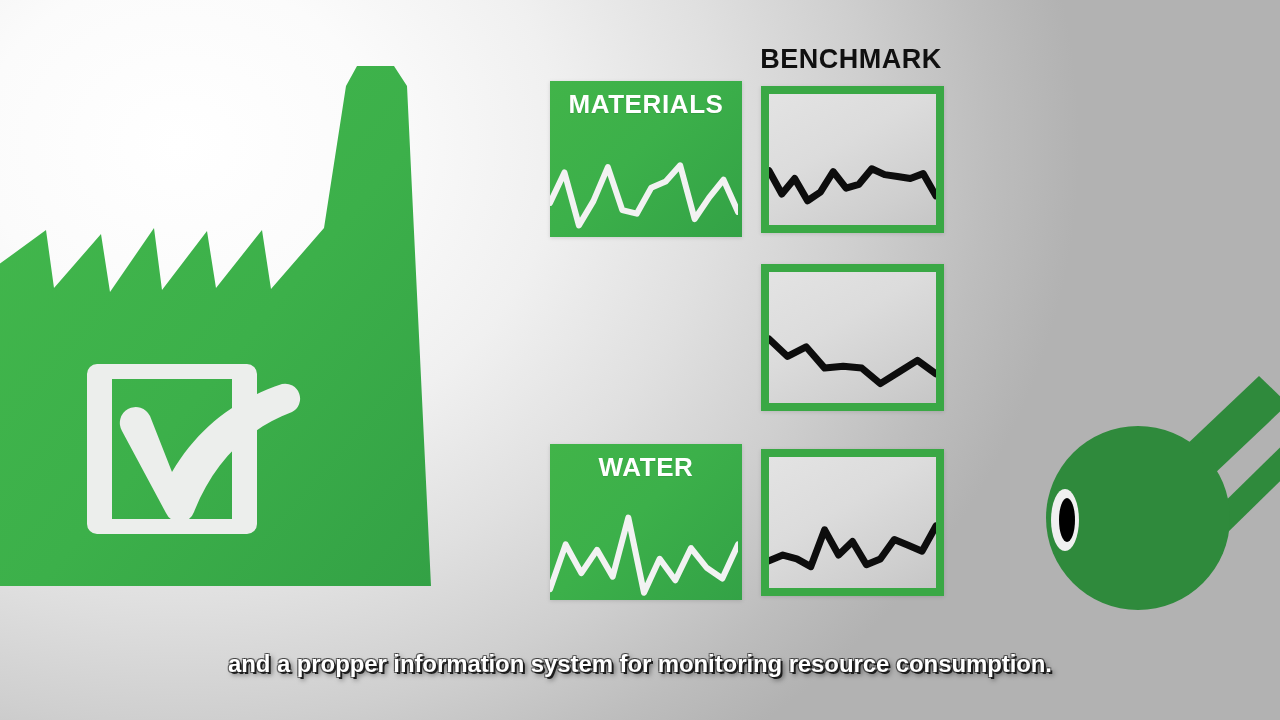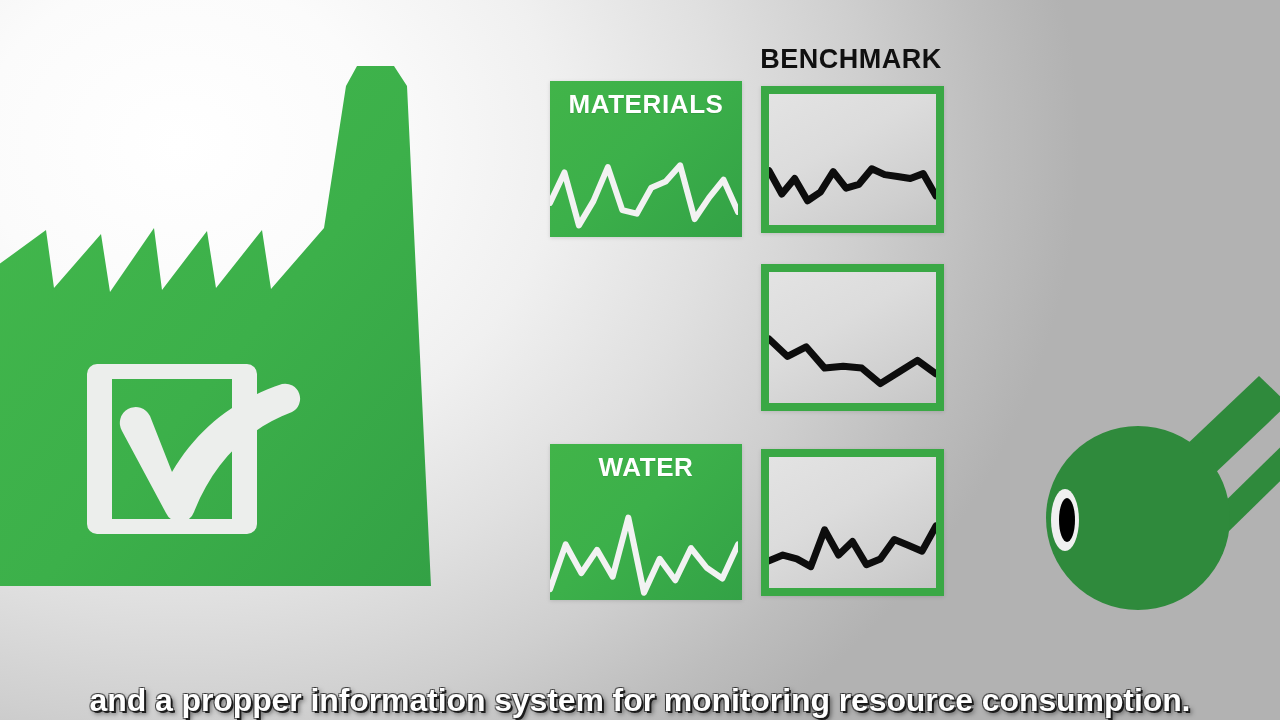--- a/index.html
+++ b/index.html
@@ -57,23 +57,23 @@
     font-size:27px;font-weight:bold;letter-spacing:.5px;
     line-height:1;
   }
 
   
   #character{position:absolute;left:1020px;top:370px;width:300px;height:270px;}
   #character svg{display:block;width:100%;height:100%;}
 
   
   #subtitle{
-    position:absolute;left:0;right:0;top:684px;
+    position:absolute;left:0;right:0;top:652px;
     text-align:center;color:#ffffff;
-    font-size:32px;font-weight:bold;letter-spacing:-.1px;
+    font-size:24px;font-weight:bold;letter-spacing:-.1px;
     line-height:1;
     text-shadow:
       2px 2px 0 rgba(20,20,20,.92),
      -1px -1px 0 rgba(20,20,20,.55),
       1px -1px 0 rgba(20,20,20,.55),
      -1px  1px 0 rgba(20,20,20,.55),
       3px 3px 5px rgba(0,0,0,.55);
   }
 </style>
 </head>

